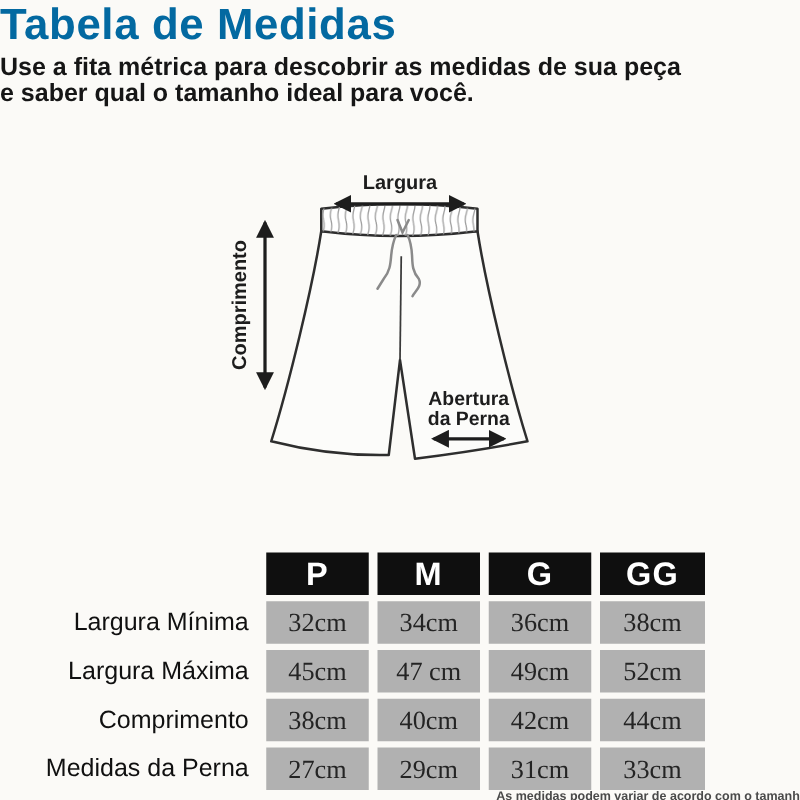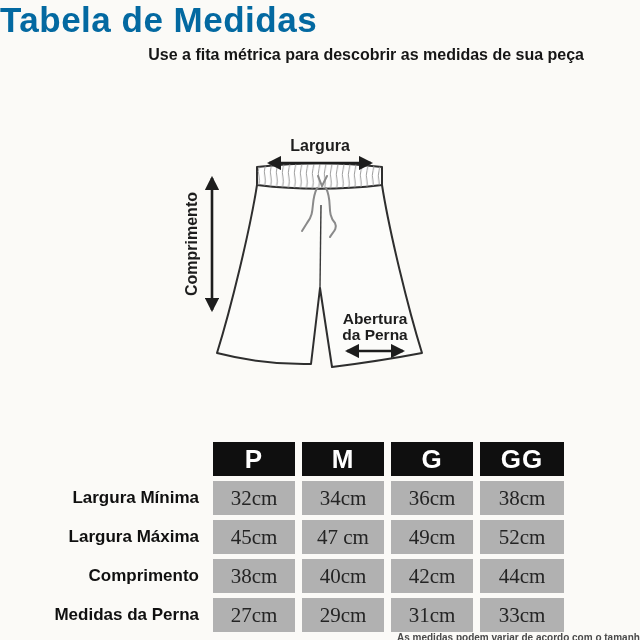--- a/index.html
+++ b/index.html
@@ -15,22 +15,22 @@
     position: absolute;
     top: 0; left: 0; width: 640px;
     font-size: 35px;
     font-weight: 800;
     letter-spacing: 0.5px;
     color: #0369a1;
   }
   .subtitle {
     position: absolute;
     top: 44px; left: 0; width: 584px;
-    text-align: right;
-    font-size: 16px;
+    text-align: left;
+    font-size: 20px;
     font-weight: 700;
     line-height: 21px;
     color: #161616;
   }
   .diagram {
     position: absolute;
     top: 110px; left: 0;
     width: 640px; height: 300px;
   }
   .diagram text {
@@ -50,22 +50,22 @@
   .size-table .head {
     background: #0f0f0f;
     color: #ffffff;
     font-weight: 800;
     font-size: 26px;
     display: flex; align-items: center; justify-content: center;
     letter-spacing: 1px;
   }
   .size-table .rowlabel {
     display: flex; align-items: center; justify-content: flex-end;
-    font-weight: 700;
-    font-size: 17px;
+    font-weight: 400;
+    font-size: 20px;
     color: #101010;
     padding-right: 7px;
     white-space: nowrap;
   }
   .size-table .cell {
     background: #b1b1b1;
     color: #242424;
     font-weight: 500;
     font-size: 21px;
     display: flex; align-items: center; justify-content: center; font-family: Liberation Serif, serif;
@@ -79,20 +79,21 @@
     white-space: nowrap;
   }
 </style>
 </head>
 <body>
 
 <div class="title">Tabela de Medidas</div>
 
 <div class="subtitle">
   <span>Use a fita métrica para descobrir as medidas de sua peça</span><br>
+  <span>e saber qual o tamanho ideal para você.</span>
 </div>
 
 <svg class="diagram" viewBox="0 0 640 300" xmlns="http://www.w3.org/2000/svg">
   <defs>
     <marker id="ah" viewBox="0 0 10 10" refX="8.5" refY="5" markerWidth="5.5" markerHeight="5.5" orient="auto-start-reverse">
       <path d="M0,0 L10,5 L0,10 z" fill="#1d1d1d"></path>
     </marker>
     <pattern id="elastic" width="6" height="19" patternUnits="userSpaceOnUse" patternTransform="rotate(2)">
       <path d="M3,0 q1.4,5 0,9.5 q-1.4,5 0,9.5" stroke="#9b9b9b" stroke-width="1" fill="none"></path>
     </pattern>

